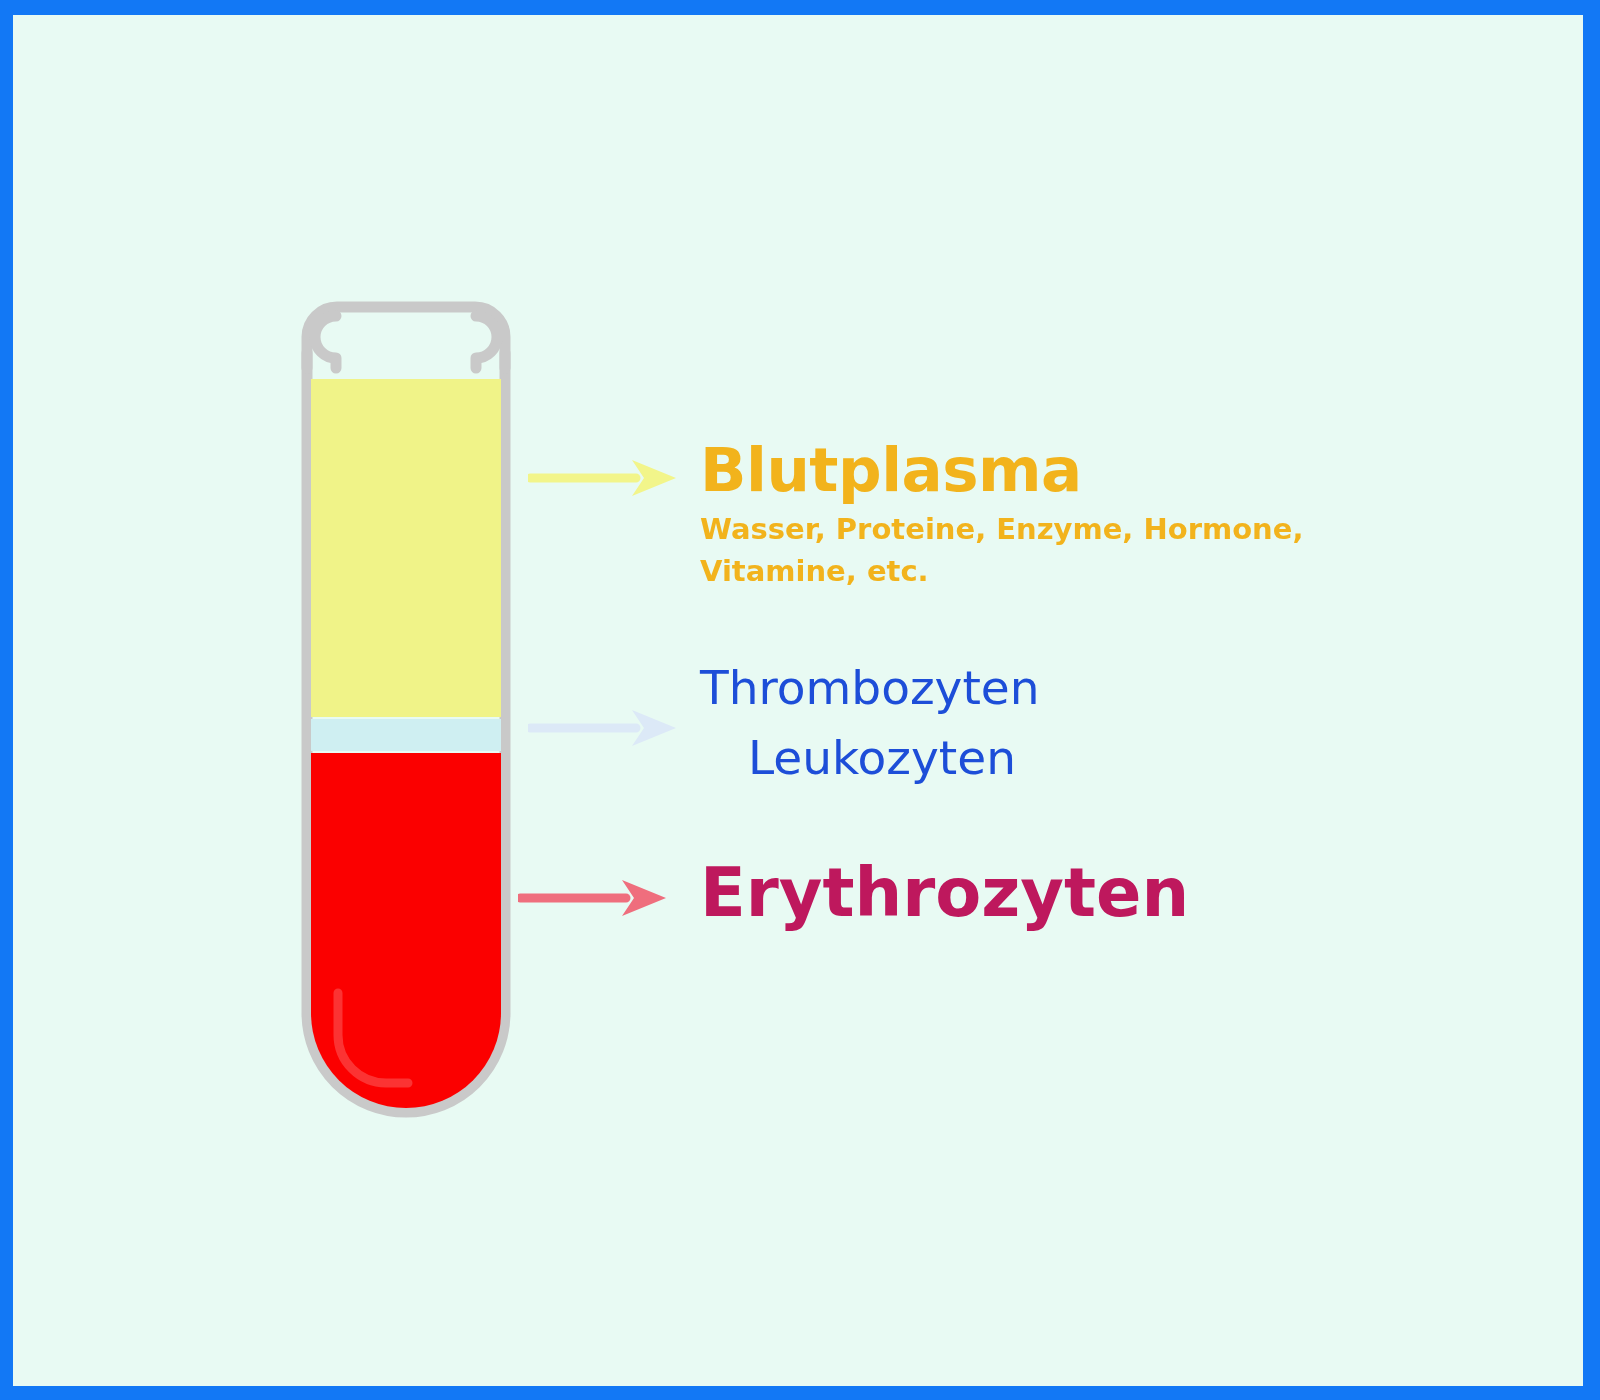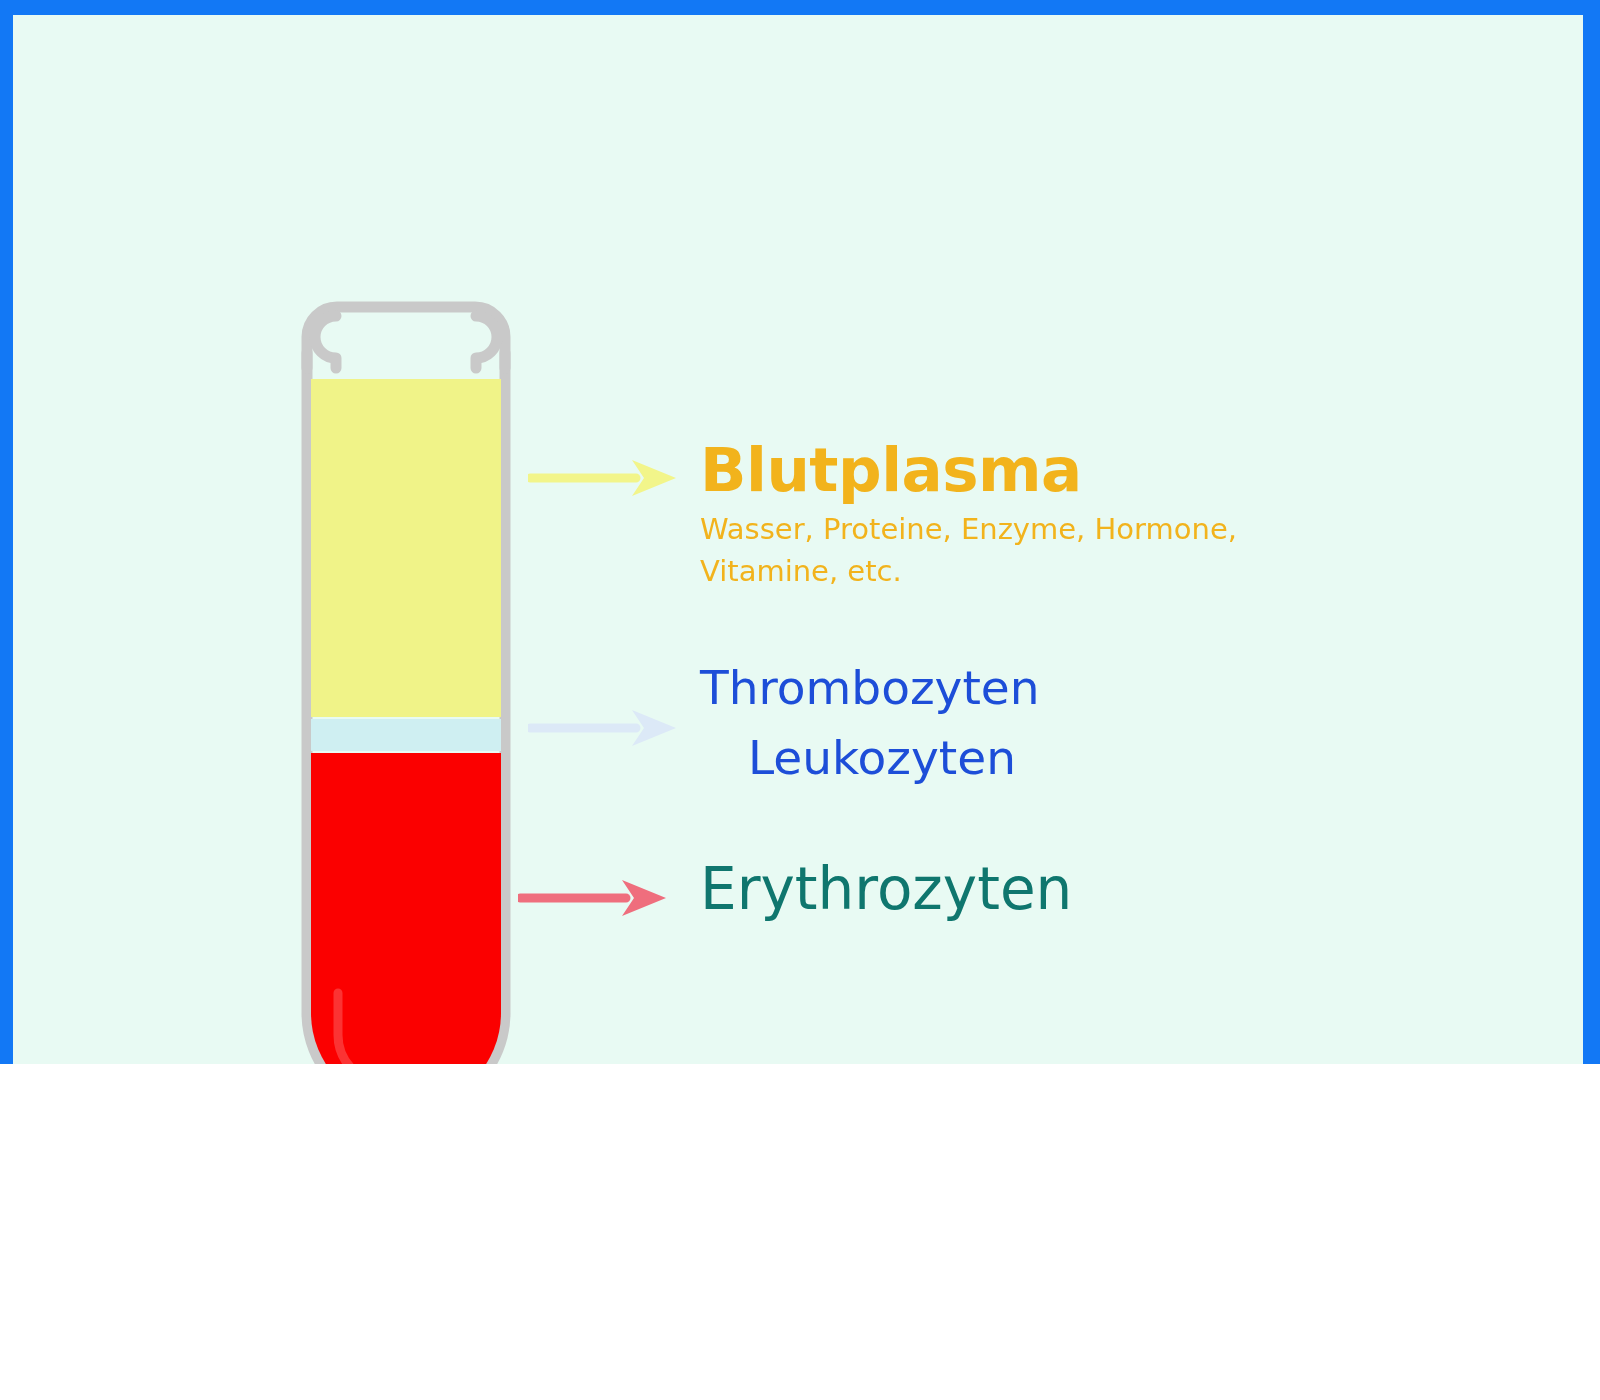--- a/index.html
+++ b/index.html
@@ -3,21 +3,21 @@
 <meta charset="utf-8">
 <style>
   html, body {
     margin: 0;
     padding: 0;
     background: #ffffff;
   }
   #canvas {
     position: relative;
     width: 1600px;
-    height: 1064px;
+    height: 1400px;
     background: #1278f5;
     overflow: hidden;
     font-family: "DejaVu Sans", sans-serif;
   }
   #inner {
     position: absolute;
     left: 13px;
     top: 15px;
     width: 1570px;
     height: 1371px;
@@ -43,41 +43,41 @@
     font-size: 61px;
     font-weight: 700;
     color: #f2b31c;
     line-height: 1.0;
     letter-spacing: -0.5px;
     white-space: nowrap;
   }
   #plasma-sub {
     margin-top: 8px;
     font-size: 29px;
-    font-weight: 400;
+    font-weight: 700;
     color: #f2b31c;
     line-height: 1.45;
     width: 660px;
   }
 
   #cells-label { left: 687px; top: 638px; width: 700px; }
   .cells-line {
     font-size: 47px;
     font-weight: 400;
     color: #1d4ed8;
     line-height: 1.48;
     white-space: nowrap;
   }
   .cells-line.indent { padding-left: 48px; }
 
   #ery-label { left: 687px; top: 845px; width: 700px; }
   #ery-title {
-    font-size: 58px;
-    font-weight: 400;
-    color: #0f766e;
+    font-size: 67px;
+    font-weight: 700;
+    color: #be185d;
     line-height: 1.0;
     white-space: nowrap;
   }
 
   
   .arrow { position: absolute; }
   #arrow-plasma { left: 515px; top: 440px; }
   #arrow-cells  { left: 515px; top: 690px; }
   #arrow-ery    { left: 505px; top: 860px; }
 </style>

